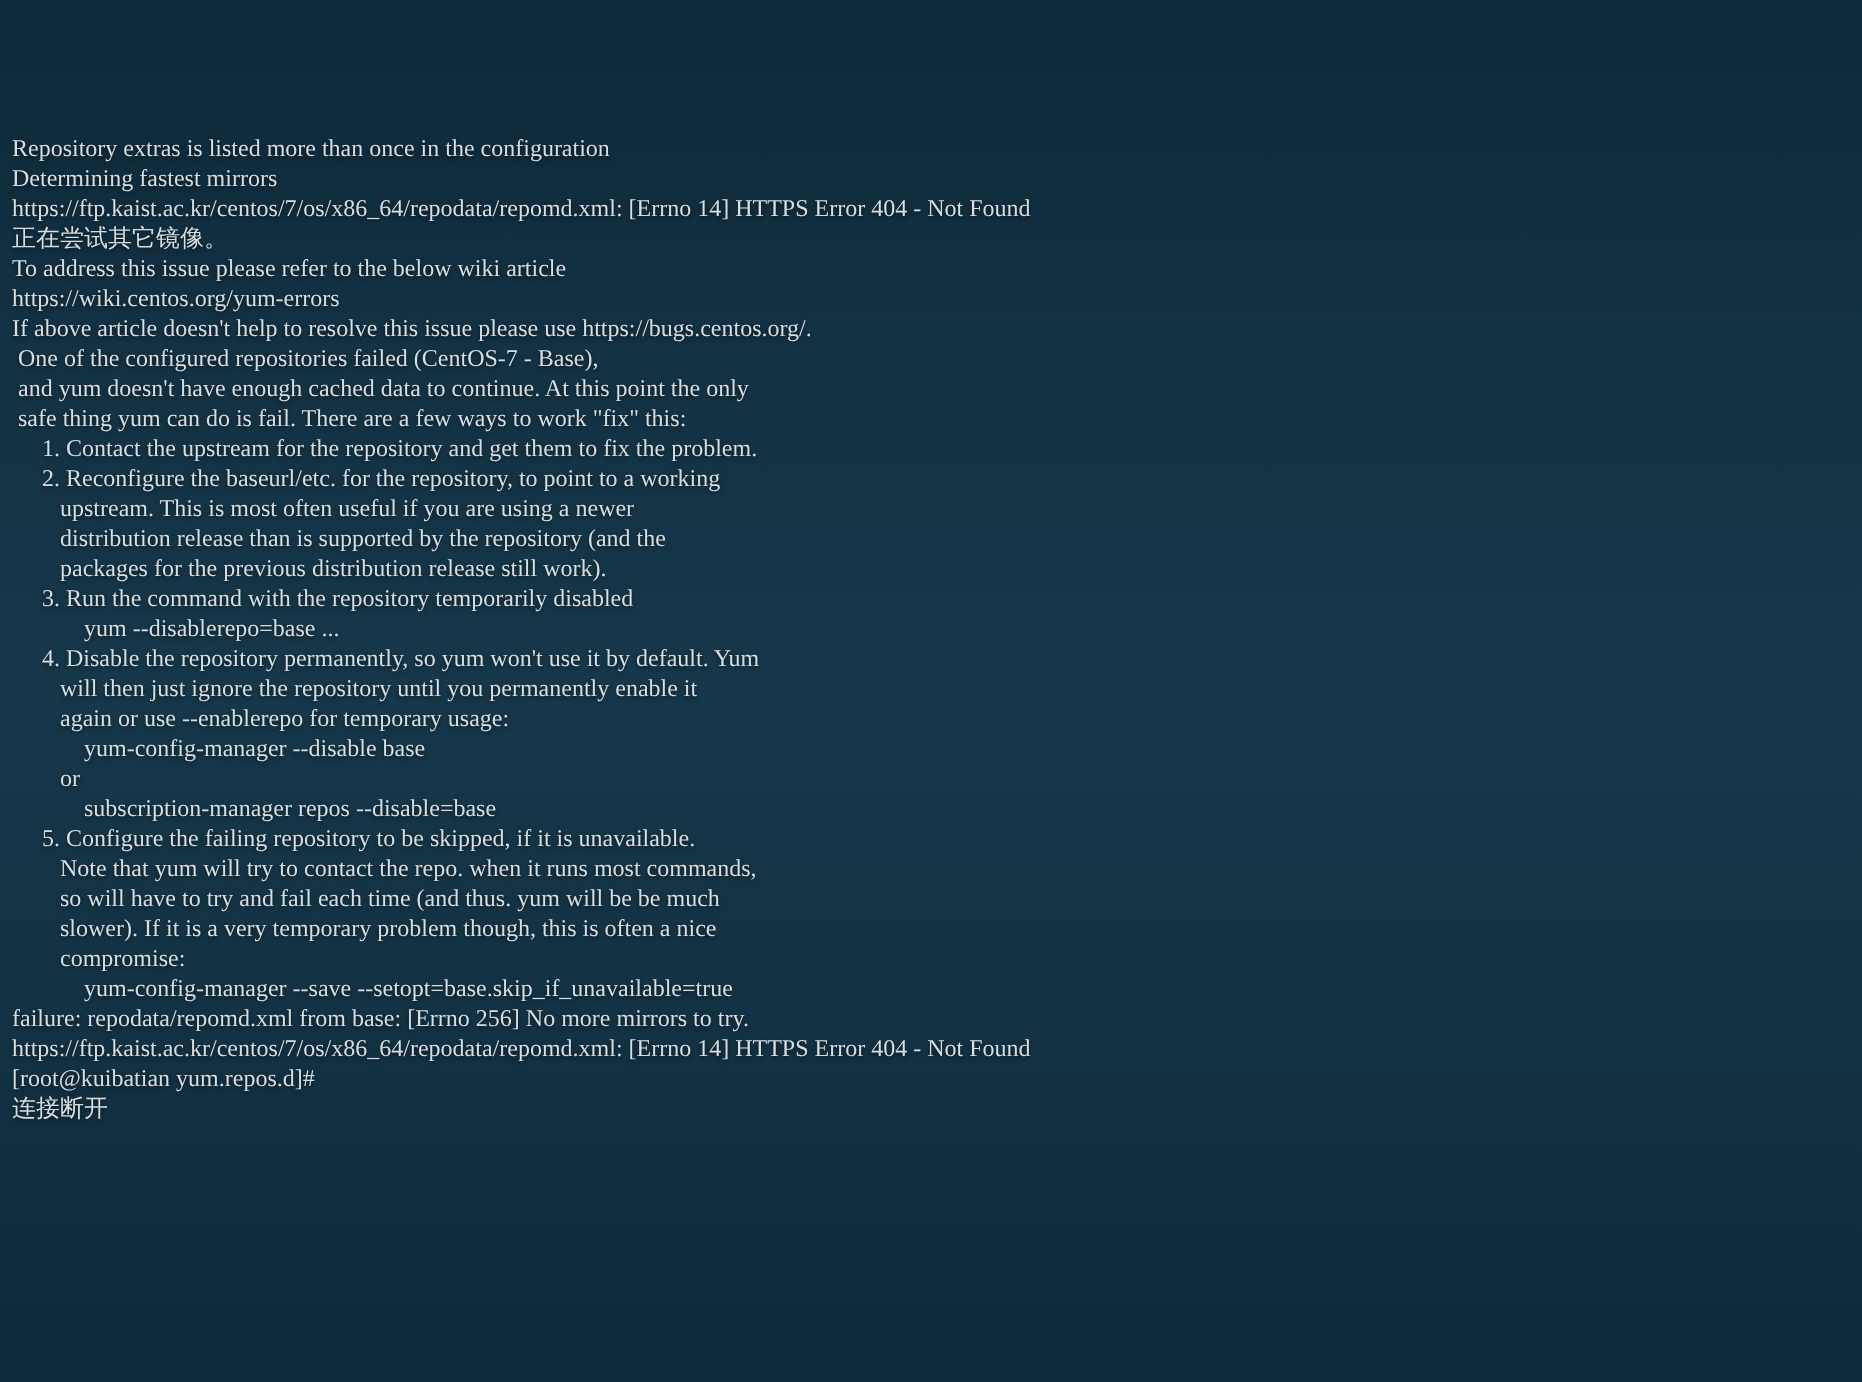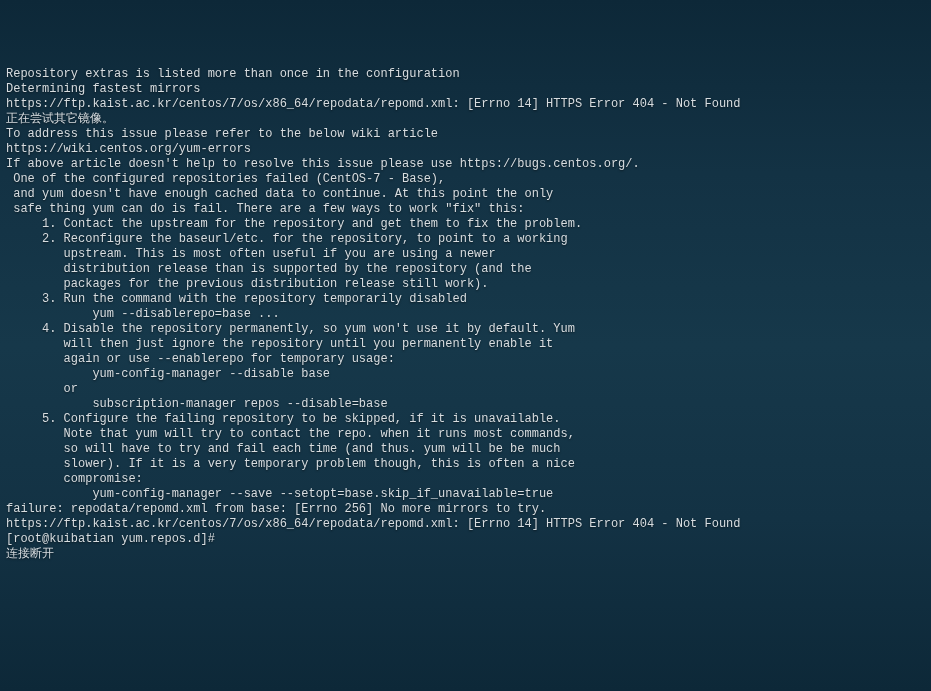--- a/index.html
+++ b/index.html
@@ -15,20 +15,21 @@
       font-size: 12px;
       line-height: 15px;
       color: #d8dde0;
       overflow: hidden;
       padding: 7px 6px;
       white-space: pre;
       text-shadow: 0 1px 2px rgba(0,0,0,0.5);
     }
     .terminal-line {
       display: block;
+      font-family: Liberation Serif, serif;
     }
   </style>
 </head>
 <body>
 
 
 
 <div><span class="terminal-line">Repository extras is listed more than once in the configuration</span><span class="terminal-line">Determining fastest mirrors</span><span class="terminal-line">https://ftp.kaist.ac.kr/centos/7/os/x86_64/repodata/repomd.xml: [Errno 14] HTTPS Error 404 - Not Found</span><span class="terminal-line">正在尝试其它镜像。</span><span class="terminal-line">To address this issue please refer to the below wiki article</span><span class="terminal-line"></span><span class="terminal-line">https://wiki.centos.org/yum-errors</span><span class="terminal-line"></span><span class="terminal-line">If above article doesn't help to resolve this issue please use https://bugs.centos.org/.</span><span class="terminal-line"></span><span class="terminal-line"></span><span class="terminal-line"></span><span class="terminal-line"> One of the configured repositories failed (CentOS-7 - Base),</span><span class="terminal-line"> and yum doesn't have enough cached data to continue. At this point the only</span><span class="terminal-line"> safe thing yum can do is fail. There are a few ways to work "fix" this:</span><span class="terminal-line"></span><span class="terminal-line">     1. Contact the upstream for the repository and get them to fix the problem.</span><span class="terminal-line"></span><span class="terminal-line">     2. Reconfigure the baseurl/etc. for the repository, to point to a working</span><span class="terminal-line">        upstream. This is most often useful if you are using a newer</span><span class="terminal-line">        distribution release than is supported by the repository (and the</span><span class="terminal-line">        packages for the previous distribution release still work).</span><span class="terminal-line"></span><span class="terminal-line">     3. Run the command with the repository temporarily disabled</span><span class="terminal-line">            yum --disablerepo=base ...</span><span class="terminal-line"></span><span class="terminal-line">     4. Disable the repository permanently, so yum won't use it by default. Yum</span><span class="terminal-line">        will then just ignore the repository until you permanently enable it</span><span class="terminal-line">        again or use --enablerepo for temporary usage:</span><span class="terminal-line"></span><span class="terminal-line">            yum-config-manager --disable base</span><span class="terminal-line">        or</span><span class="terminal-line">            subscription-manager repos --disable=base</span><span class="terminal-line"></span><span class="terminal-line">     5. Configure the failing repository to be skipped, if it is unavailable.</span><span class="terminal-line">        Note that yum will try to contact the repo. when it runs most commands,</span><span class="terminal-line">        so will have to try and fail each time (and thus. yum will be be much</span><span class="terminal-line">        slower). If it is a very temporary problem though, this is often a nice</span><span class="terminal-line">        compromise:</span><span class="terminal-line"></span><span class="terminal-line">            yum-config-manager --save --setopt=base.skip_if_unavailable=true</span><span class="terminal-line"></span><span class="terminal-line">failure: repodata/repomd.xml from base: [Errno 256] No more mirrors to try.</span><span class="terminal-line">https://ftp.kaist.ac.kr/centos/7/os/x86_64/repodata/repomd.xml: [Errno 14] HTTPS Error 404 - Not Found</span><span class="terminal-line">[root@kuibatian yum.repos.d]#</span><span class="terminal-line">连接断开</span></div>
 
 

